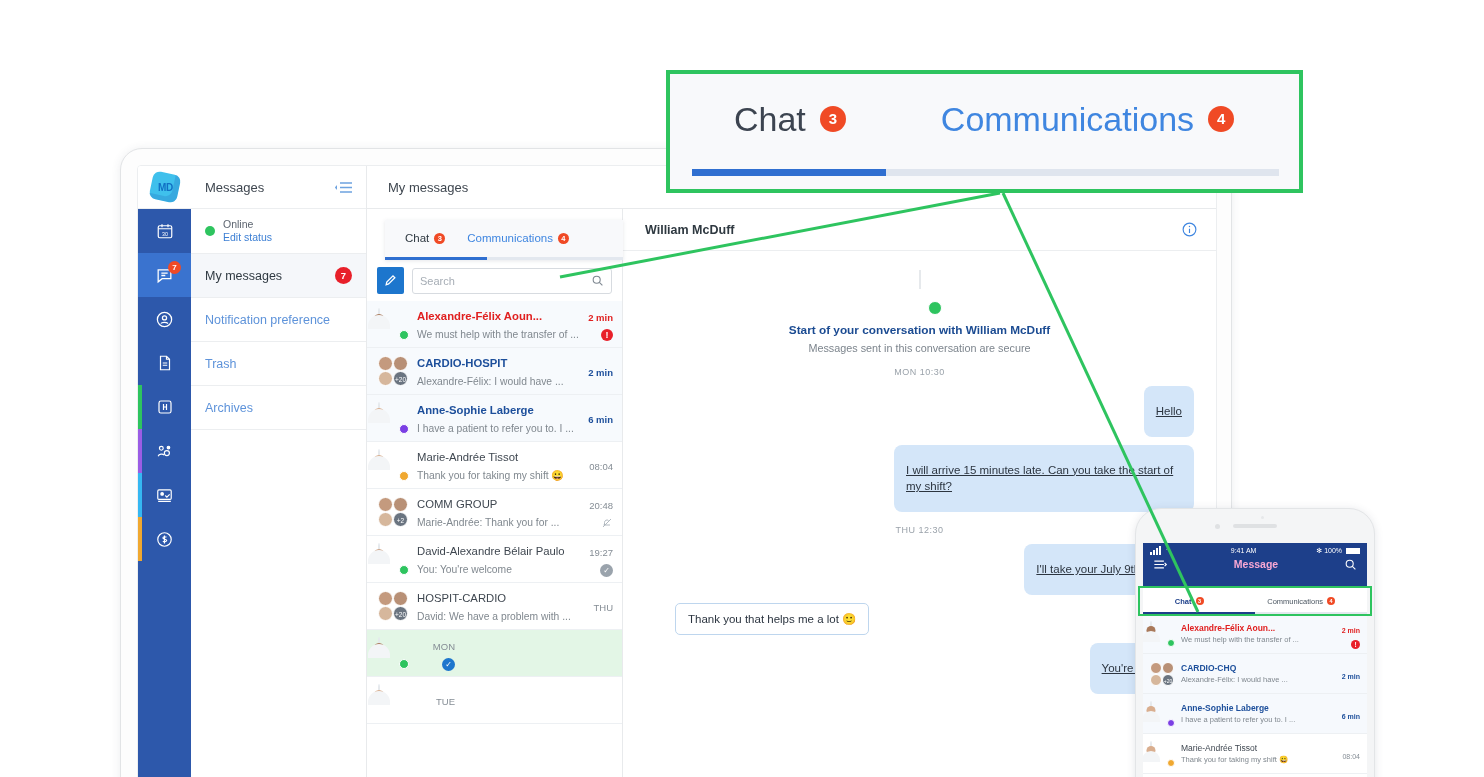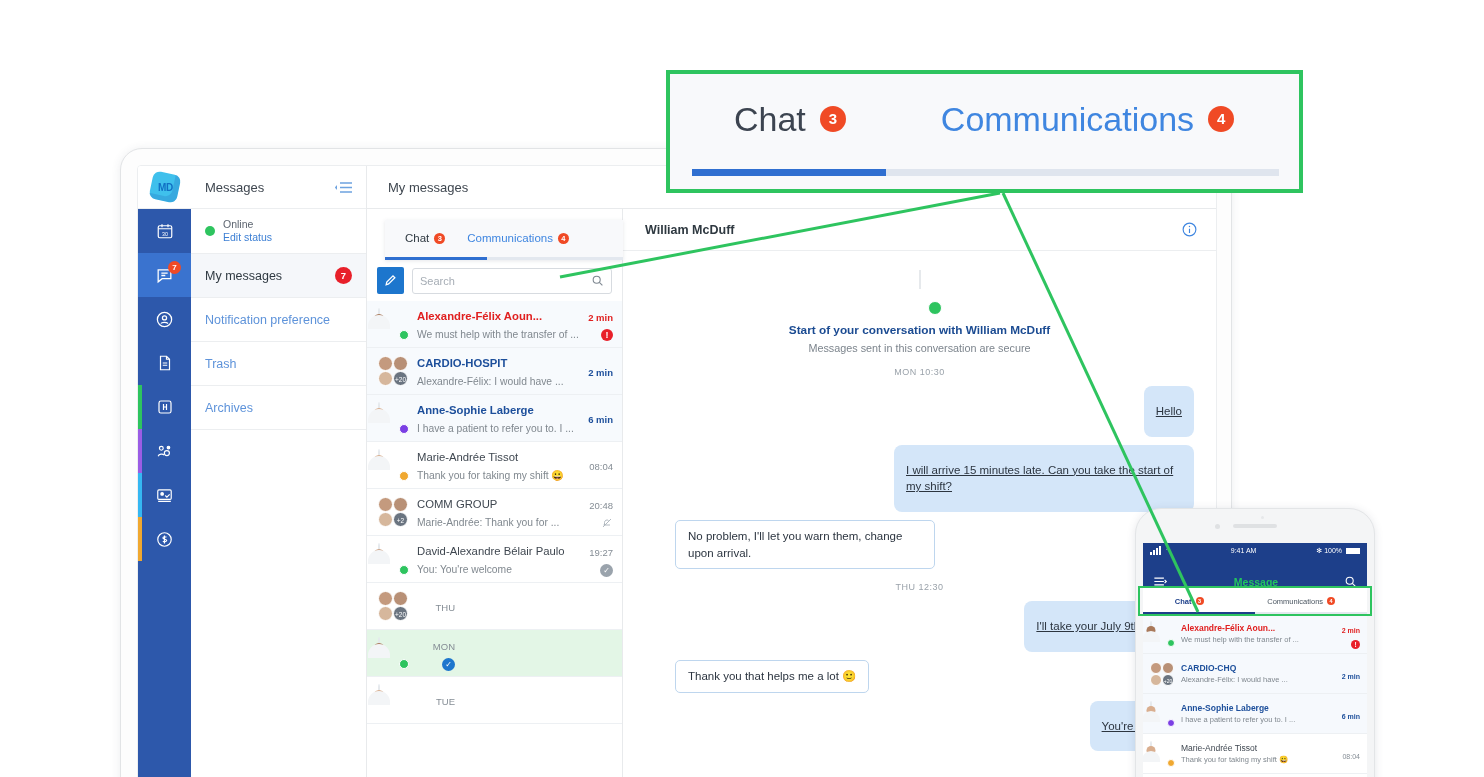--- a/index.html
+++ b/index.html
@@ -234,22 +234,22 @@
   .phone-cam { position: absolute; left: 50%; top: 15px; margin-left: -40px;
     width: 5px; height: 5px; border-radius: 50%; background: #dfe1e3; }
   .phone-sensor { position: absolute; left: 50%; top: 7px; margin-left: 6px;
     width: 3px; height: 3px; border-radius: 50%; background: #e6e8ea; }
   .phone-screen { position: absolute; left: 7px; right: 7px; top: 34px; bottom: 0;
     background: #fff; overflow: hidden; }
   .ph-status { height: 15px; background: #1d3f8a; display: flex; align-items: center;
     justify-content: space-between; padding: 0 7px; color: #fff; font-size: 7px; }
   .ph-bars { display: flex; align-items: flex-end; gap: 1px; }
   .ph-bars i { display: block; width: 2px; background: #fff; }
-  .ph-head { height: 30px; background: #1d3f8a; display: flex; align-items: flex-end;
-    justify-content: space-between; padding: 0 10px; color: #22c55e; }
+  .ph-head { height: 30px; background: #1d3f8a; display: flex; align-items: flex-start;
+    justify-content: space-between; padding: 0 10px; color: #f9a8d4; }
   .ph-head .t { font-size: 10.5px; font-weight: bold; }
   .ph-tabs { height: 26px; display: flex; align-items: center; justify-content: space-around;
     background: #fff; position: relative; }
   .ph-tab { display: flex; align-items: center; gap: 4px; font-size: 7.5px; }
   .ph-tab.active { color: #1d3f8a; font-weight: bold; }
   .ph-tab.inactive { color: #4a5560; }
   .ph-tab-badge { width: 8px; height: 8px; border-radius: 50%; background: #f04a25; color: #fff;
     font-size: 5.5px; line-height: 8px; text-align: center; font-weight: bold; }
   .ph-underline { position: absolute; left: 0; bottom: 0; height: 2px; width: 100%; background: #e3e8ef; }
   .ph-underline i { display: block; height: 2px; width: 50%; background: #1d3f8a; }
@@ -519,20 +519,24 @@
               </span>
             </div>
 
             <div class="row">
               <span class="grp">
                 <i></i>
                 <i></i>
                 <i></i>
                 <span class="more">+20</span>
               </span>
+              <span class="row-main">
+                <span class="row-name read">HOSPIT-CARDIO</span>
+                <span class="row-prev">David: We have a problem with ...</span>
+              </span>
               <span class="row-right">
                 <span class="row-time">THU</span>
               </span>
             </div>
 
             <div class="row selected">
               <span class="avatar">
                 <span class="ph d"></span>
                 <span class="pres" style="background:#2ec45f"></span>
               </span>
@@ -576,24 +580,20 @@
               <div class="conv-s">Messages sent in this conversation are secure</div>
             </div>
 
             <div class="day-sep">MON 10:30</div>
 
             <div class="msg out">
               <span class="bubble-out">Hello</span>
             </div>
             <div class="msg out">
               <span class="bubble-out">I will arrive 15 minutes late. Can you take the start of my shift?</span>
-            </div>
-            <div class="msg in">
-              <span class="msg-ava"><span class="ph d"></span></span>
-              <span class="bubble-in">No problem, I'll let you warn them, change upon arrival.</span>
             </div>
 
             <div class="day-sep">THU 12:30</div>
 
             <div class="msg out">
               <span class="bubble-out">I'll take your July 9th shift 😉</span>
             </div>
             <div class="msg in">
               <span class="msg-ava"><span class="ph d"></span></span>
               <span class="bubble-in">Thank you that helps me a lot 🙂</span>

